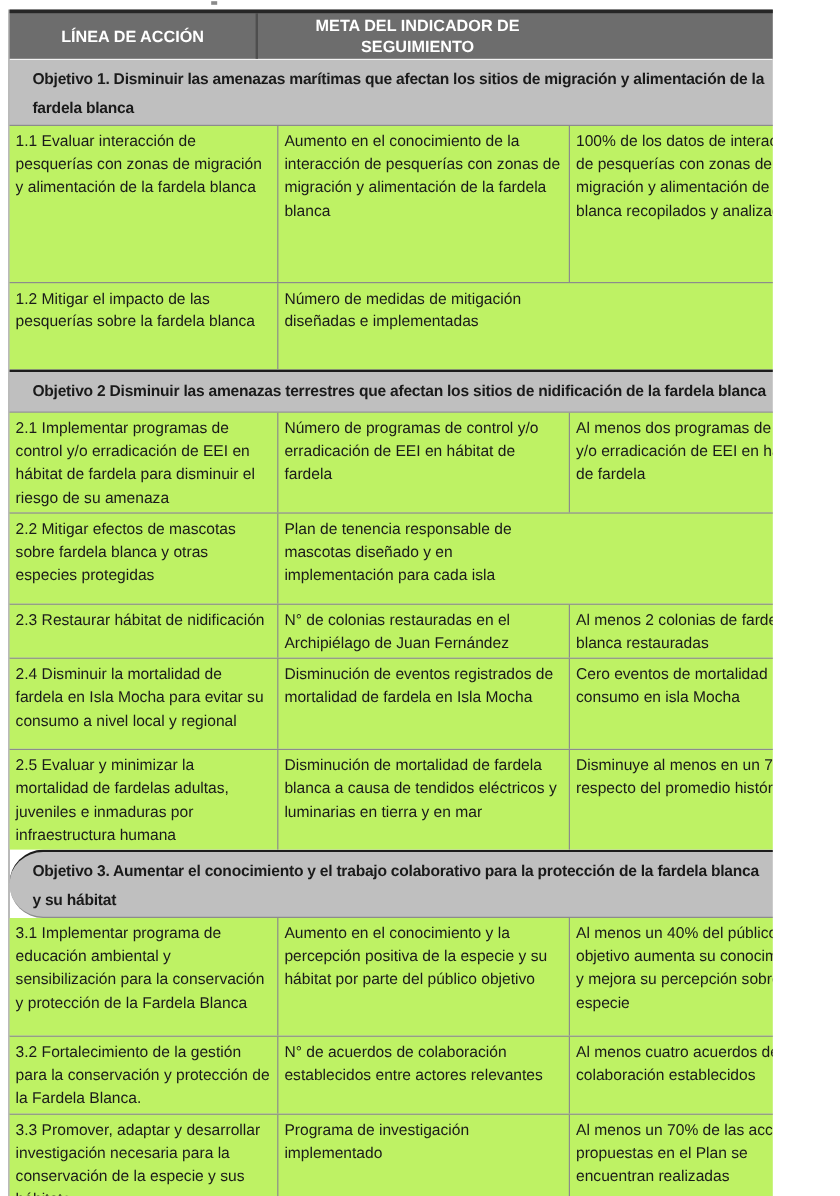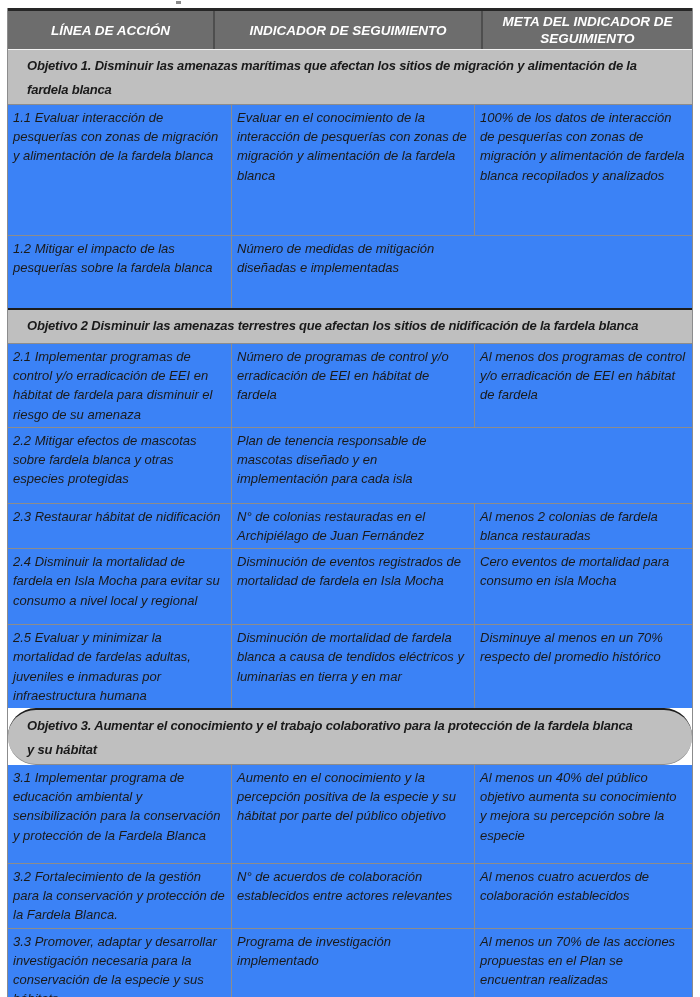--- a/index.html
+++ b/index.html
@@ -3,25 +3,24 @@
 <meta charset="utf-8">
 <style>
   html, body {
     margin: 0;
     padding: 0;
     background: #ffffff;
     font-family: "Liberation Sans", "DejaVu Sans", sans-serif;
   }
   .page {
     position: relative;
-    width: 700px;
+    width: 644px;
     height: 997px;
     background: #ffffff;
     overflow: hidden;
-    font-style: italic;
   }
   .artifact-dot {
     position: absolute;
     left: 176px;
     top: 1px;
     width: 5px;
     height: 3px;
     background: #8a8a8a;
   }
   .tbl {
@@ -69,52 +68,51 @@
     white-space: pre-line;
     border-top: 2px solid #1c1c1c;
     border-bottom: 1px solid #8c8c8c;
     box-sizing: border-box;
   }
   .section:first-child .band { border-top: 0; }
   
   .row {
     display: grid;
     grid-template-columns: 223px 243px 218px;
-    background: #3b82f6;
+    background: #bef264;
     box-sizing: border-box;
   }
   .row + .row { border-top: 1px solid #8c8c8c; }
   .cell {
     font-size: 13px;
     line-height: 19.2px;
     padding: 3px 6px 3px 5px;
     box-sizing: border-box;
   }
   .cell + .cell { border-left: 1px solid #8c8c8c; }
 </style>
 </head>
 <body>
 
 <div class="page">
   <div class="artifact-dot"></div>
 
   <div class="tbl">
     <div class="thead">
       <div class="th">LÍNEA DE ACCIÓN</div>
-      <div class="th">INDICADOR DE SEGUIMIENTO</div>
       <div class="th">META DEL INDICADOR DE SEGUIMIENTO</div>
     </div>
     <div id="sections">
   <section class="section">
     <div class="band" style="min-height: 50px;">Objetivo 1.  Disminuir las amenazas marítimas que afectan los sitios de migración y alimentación de la
 fardela blanca</div>
     <div class="rows">
   <div class="row" style="min-height: 130px;">
     <div class="cell">1.1 Evaluar interacción de pesquerías con zonas de migración y alimentación de la fardela blanca</div>
-    <div class="cell">Evaluar en el conocimiento de la interacción de pesquerías con zonas de migración y alimentación de la fardela blanca</div>
+    <div class="cell">Aumento en el conocimiento de la interacción de pesquerías con zonas de migración y alimentación de la fardela blanca</div>
     <div class="cell">100% de los datos de interacción de pesquerías con zonas de migración y alimentación de fardela blanca recopilados y analizados</div>
   </div>
 
   <div class="row" style="min-height: 73px;">
     <div class="cell">1.2 Mitigar el impacto de las pesquerías sobre la fardela blanca</div>
     <div class="cell">Número de medidas de mitigación diseñadas e implementadas</div>
   </div>
 </div>
   </section>
 

